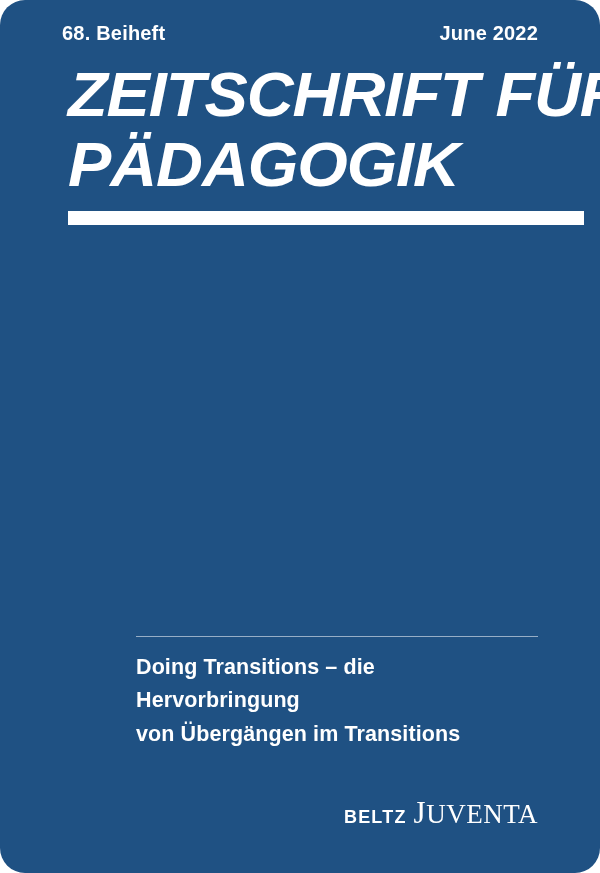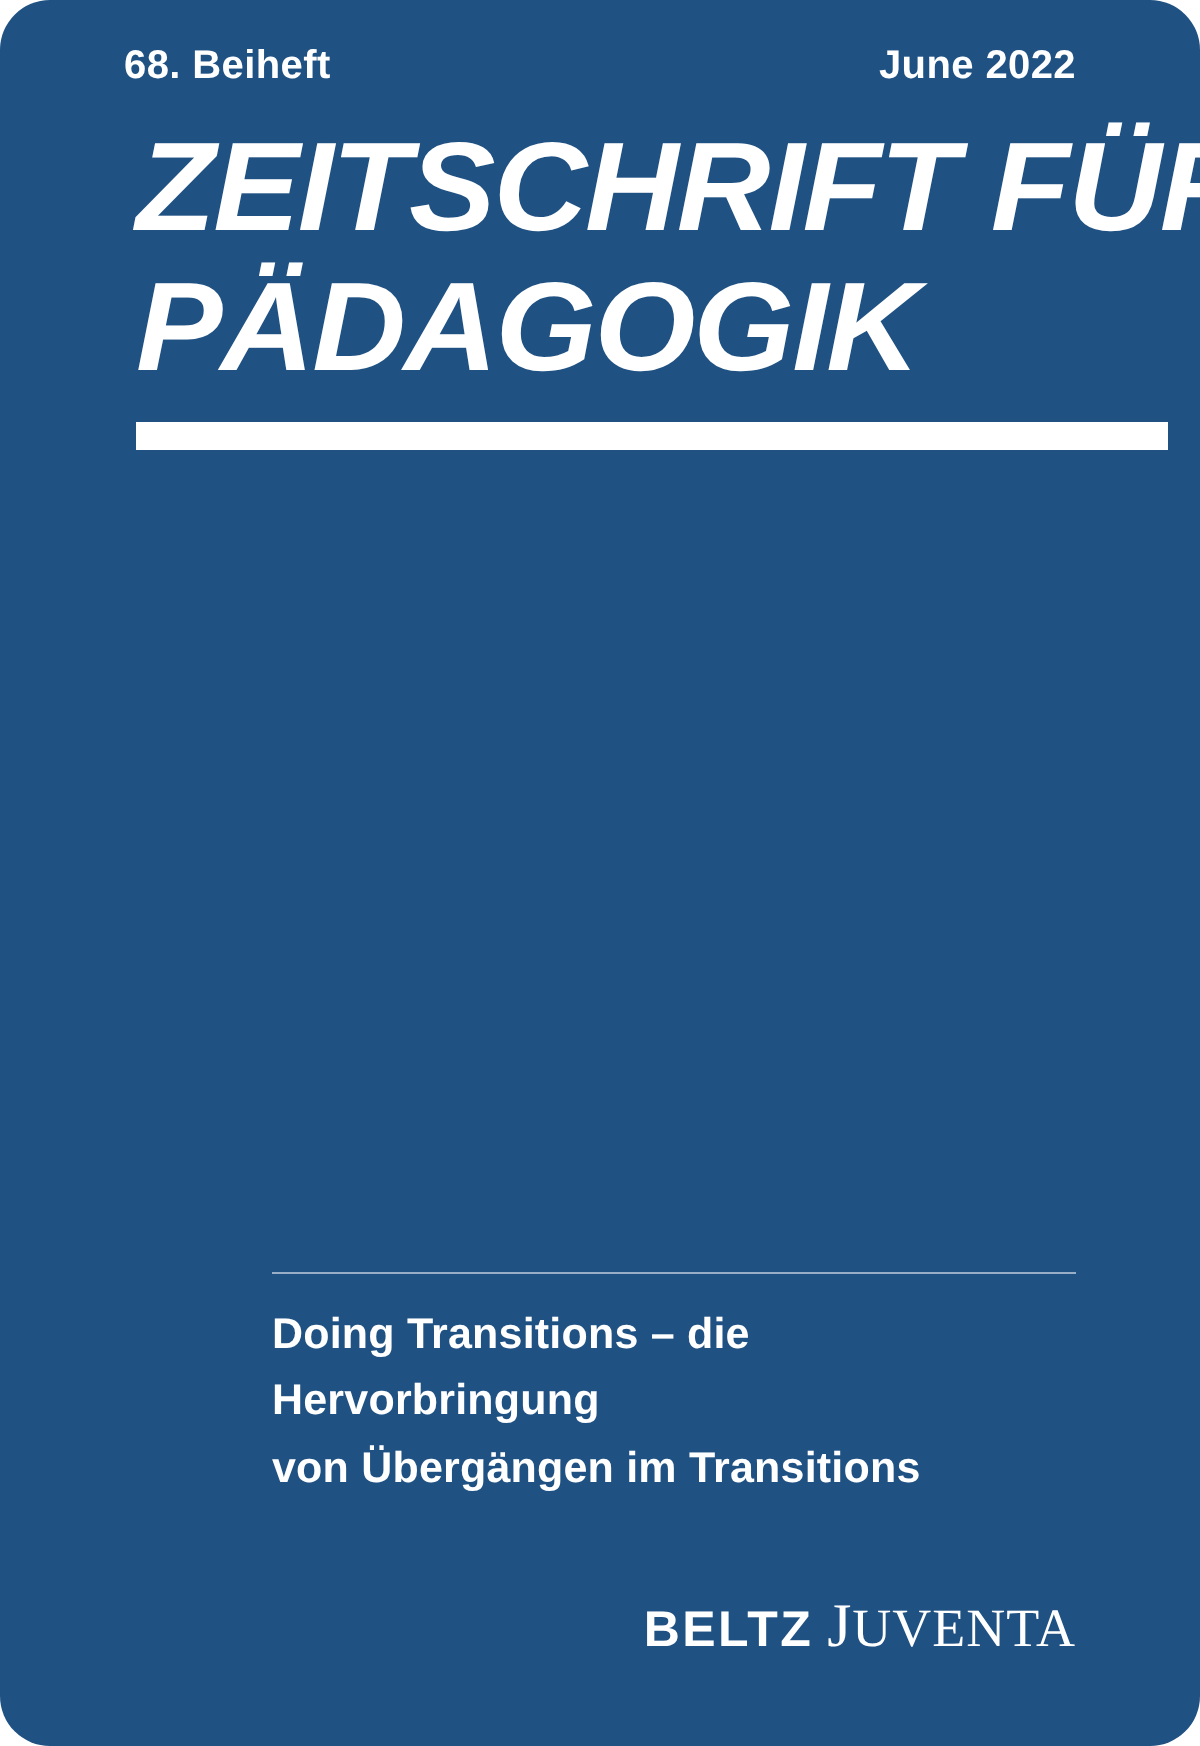--- a/index.html
+++ b/index.html
@@ -81,21 +81,21 @@
   }
   .publisher {
     position: absolute;
     right: 62px;
     bottom: 42px;
     display: flex;
     align-items: baseline;
     color: #ffffff;
   }
   .pub-beltz {
-    font-size: 25px;
+    font-size: 18px;
     font-weight: bold;
     letter-spacing: 1.2px;
   }
   .pub-juventa {
     font-family: "Liberation Serif", serif;
     font-size: 27px;
     letter-spacing: 0.5px;
     margin-left: 7px;
     text-align: center;
   }

